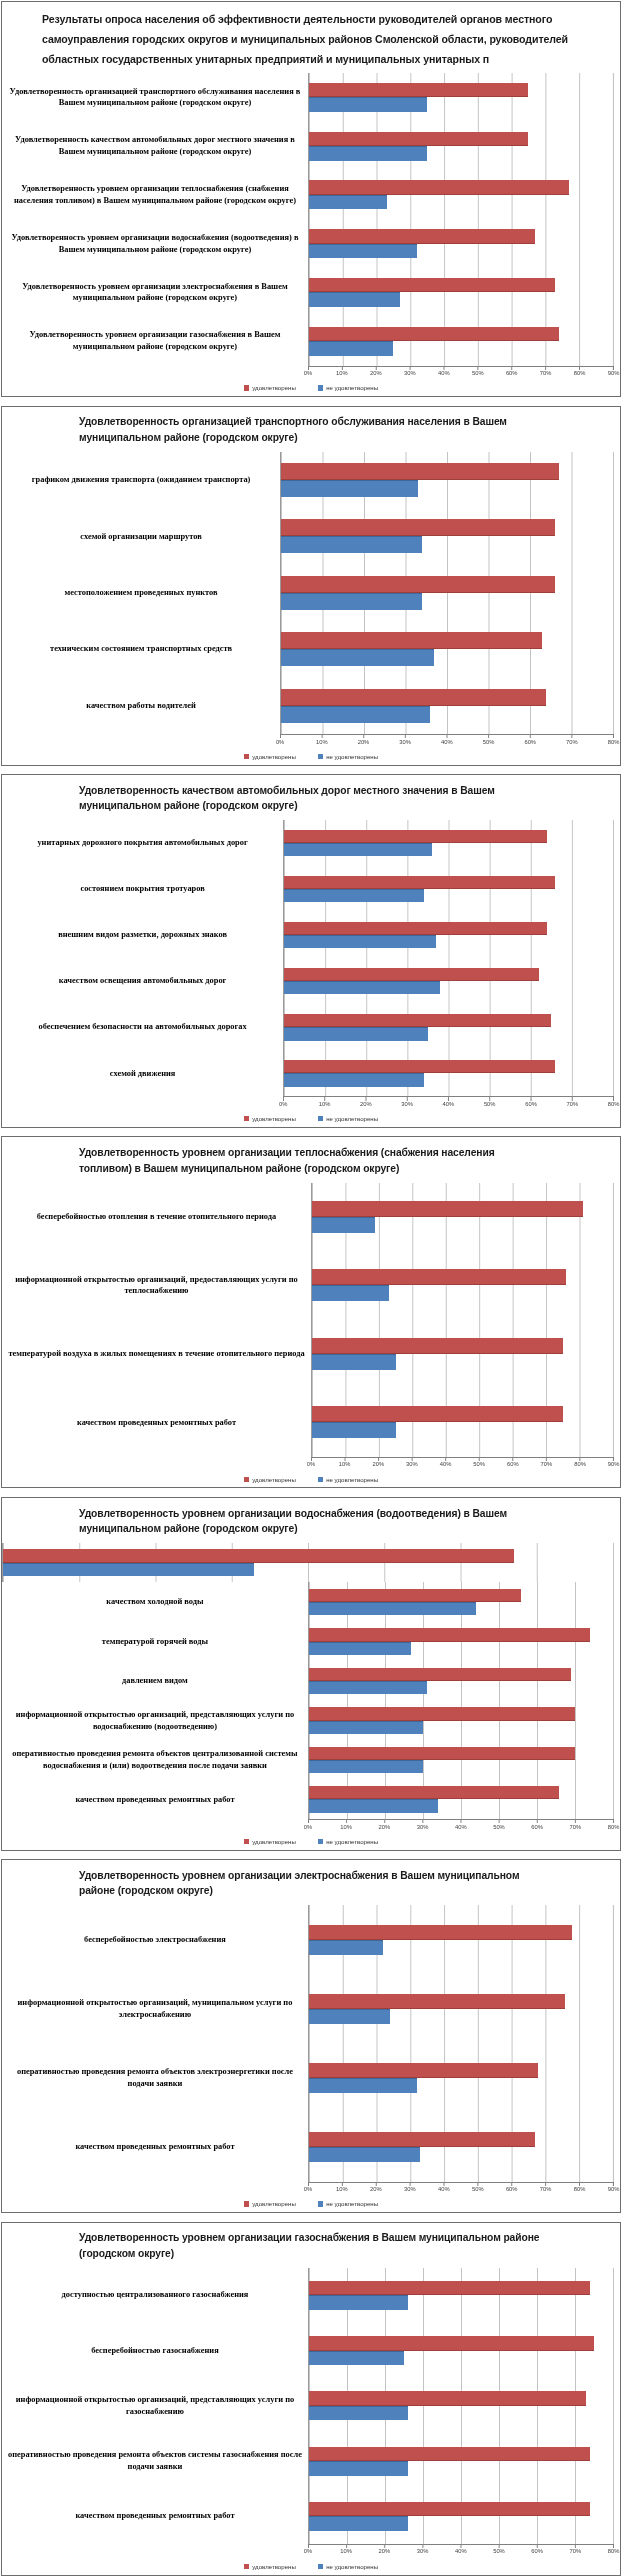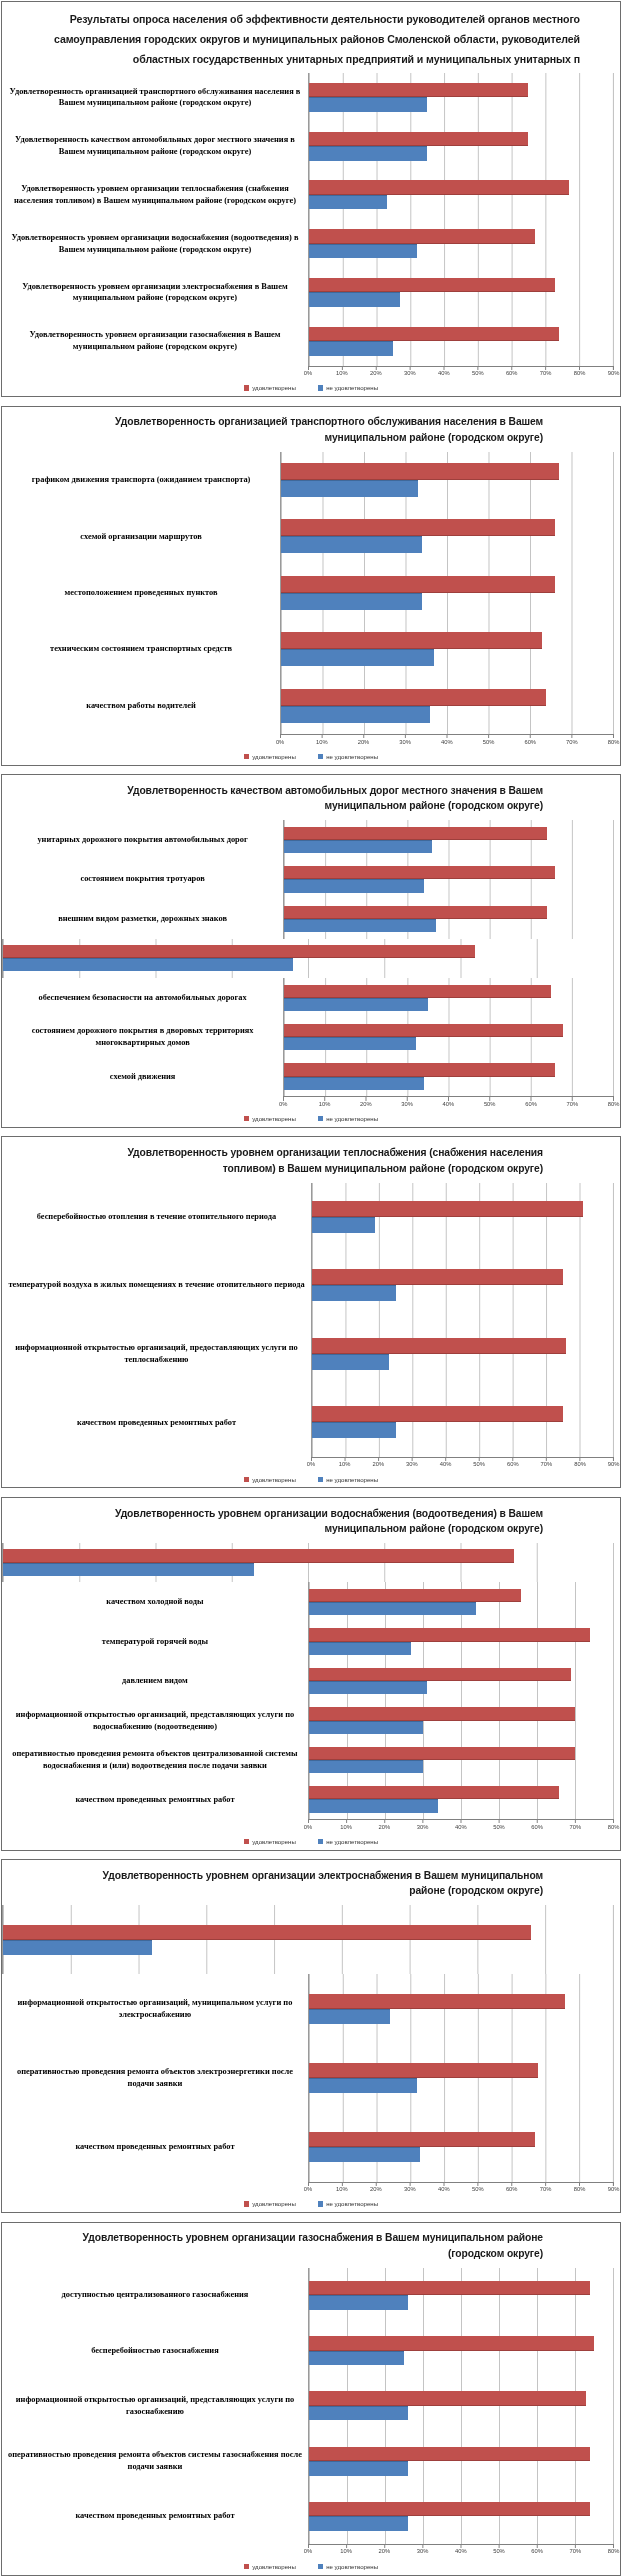--- a/index.html
+++ b/index.html
@@ -2,21 +2,21 @@
 <html style="font-size:10.3px"><head>
 <meta charset="utf-8">
 <style>
   html,body{margin:0;padding:0;background:#ffffff;}
   body{width:622px;height:2576px;overflow:hidden;
        font-family:"Liberation Sans",sans-serif;-webkit-font-smoothing:antialiased;}
   #charts{padding-top:1.3px;}
   .chart-box{box-sizing:border-box;width:620px;margin:0 auto 8.4px auto;
              border:0.6px solid #6d6d6d;background:#fff;
              display:flex;flex-direction:column;position:relative;}
-  .chart-title{font-weight:bold;color:#1a1a1a;text-align:right;
+  .chart-title{font-weight:bold;color:#1a1a1a;text-align:left;
                font-size:10.3px;line-height:1.5;padding:7.7px 77px 3.9px 77px;
                letter-spacing:-0.1px;}
   .chart-title.big{font-size:10.6px;line-height:1.9;padding:6.4px 40px 1.3px 40px;}
   .chart-body{flex:1;display:flex;flex-direction:column;min-height:0;padding-top:2.6px;}
   .rows{flex:1;display:flex;flex-direction:column;min-height:0;}
   .row{flex:1;display:flex;min-height:0;}
   .labelcell{display:flex;align-items:center;justify-content:center;
              text-align:center;font-family:"Liberation Serif",serif;
              font-weight:bold;font-size:8.4px;line-height:1.4;color:#000;
              padding:0 3.9px;box-sizing:border-box;}
@@ -206,37 +206,31 @@
             </div>
           </div>
           <div class="row">
             <div class="labelcell" style="width: 45.5%;">внешним видом разметки, дорожных знаков</div>
             <div class="barcell">
               <div class="bar sat" style="height: 12.2px; width: 80%;"></div>
               <div class="bar unsat" style="height: 12.2px; width: 46.25%;"></div>
             </div>
           </div>
           <div class="row">
+            <div class="labelcell" style="width: 45.5%;">качеством освещения автомобильных дорог</div>
             <div class="barcell">
               <div class="bar sat" style="height: 12.2px; width: 77.5%;"></div>
               <div class="bar unsat" style="height: 12.2px; width: 47.5%;"></div>
             </div>
           </div>
           <div class="row">
             <div class="labelcell" style="width: 45.5%;">обеспечением безопасности на автомобильных дорогах</div>
             <div class="barcell">
               <div class="bar sat" style="height: 12.2px; width: 81.25%;"></div>
               <div class="bar unsat" style="height: 12.2px; width: 43.75%;"></div>
-            </div>
-          </div>
-          <div class="row">
-            <div class="labelcell" style="width: 45.5%;">состоянием дорожного покрытия в дворовых территориях многоквартирных домов</div>
-            <div class="barcell">
-              <div class="bar sat" style="height: 12.2px; width: 85%;"></div>
-              <div class="bar unsat" style="height: 12.2px; width: 40%;"></div>
             </div>
           </div>
           <div class="row">
             <div class="labelcell" style="width: 45.5%;">схемой движения</div>
             <div class="barcell">
               <div class="bar sat" style="height: 12.2px; width: 82.5%;"></div>
               <div class="bar unsat" style="height: 12.2px; width: 42.5%;"></div>
             </div>
           </div>
         </div>
@@ -272,31 +266,31 @@
       <div class="chart-body">
         <div class="rows">
           <div class="row">
             <div class="labelcell" style="width: 50%;">бесперебойностью отопления в течение отопительного периода</div>
             <div class="barcell">
               <div class="bar sat" style="height: 15px; width: 90%;"></div>
               <div class="bar unsat" style="height: 15px; width: 21.1111%;"></div>
             </div>
           </div>
           <div class="row">
+            <div class="labelcell" style="width: 50%;">информационной открытостью организаций, предоставляющих услуги по теплоснабжению</div>
+            <div class="barcell">
+              <div class="bar sat" style="height: 15px; width: 84.4444%;"></div>
+              <div class="bar unsat" style="height: 15px; width: 25.5556%;"></div>
+            </div>
+          </div>
+          <div class="row">
             <div class="labelcell" style="width: 50%;">температурой воздуха в жилых помещениях в течение отопительного периода</div>
             <div class="barcell">
               <div class="bar sat" style="height: 15px; width: 83.3333%;"></div>
               <div class="bar unsat" style="height: 15px; width: 27.7778%;"></div>
-            </div>
-          </div>
-          <div class="row">
-            <div class="labelcell" style="width: 50%;">информационной открытостью организаций, предоставляющих услуги по теплоснабжению</div>
-            <div class="barcell">
-              <div class="bar sat" style="height: 15px; width: 84.4444%;"></div>
-              <div class="bar unsat" style="height: 15px; width: 25.5556%;"></div>
             </div>
           </div>
           <div class="row">
             <div class="labelcell" style="width: 50%;">качеством проведенных ремонтных работ</div>
             <div class="barcell">
               <div class="bar sat" style="height: 15px; width: 83.3333%;"></div>
               <div class="bar unsat" style="height: 15px; width: 27.7778%;"></div>
             </div>
           </div>
         </div>
@@ -406,20 +400,21 @@
             <span class="legend-label">не удовлетворены</span>
           </div>
         </div>
       </div>
     </div>
     <div class="chart-box" style="height: 354px; --n: 9;">
       <div class="chart-title">Удовлетворенность уровнем организации электроснабжения в Вашем муниципальном районе (городском округе)</div>
       <div class="chart-body">
         <div class="rows">
           <div class="row">
+            <div class="labelcell" style="width: 49.5%;">бесперебойностью электроснабжения</div>
             <div class="barcell">
               <div class="bar sat" style="height: 14px; width: 86.6667%;"></div>
               <div class="bar unsat" style="height: 14px; width: 24.4444%;"></div>
             </div>
           </div>
           <div class="row">
             <div class="labelcell" style="width: 49.5%;">информационной открытостью организаций, муниципальном услуги по электроснабжению</div>
             <div class="barcell">
               <div class="bar sat" style="height: 14px; width: 84.4444%;"></div>
               <div class="bar unsat" style="height: 14px; width: 26.6667%;"></div>

